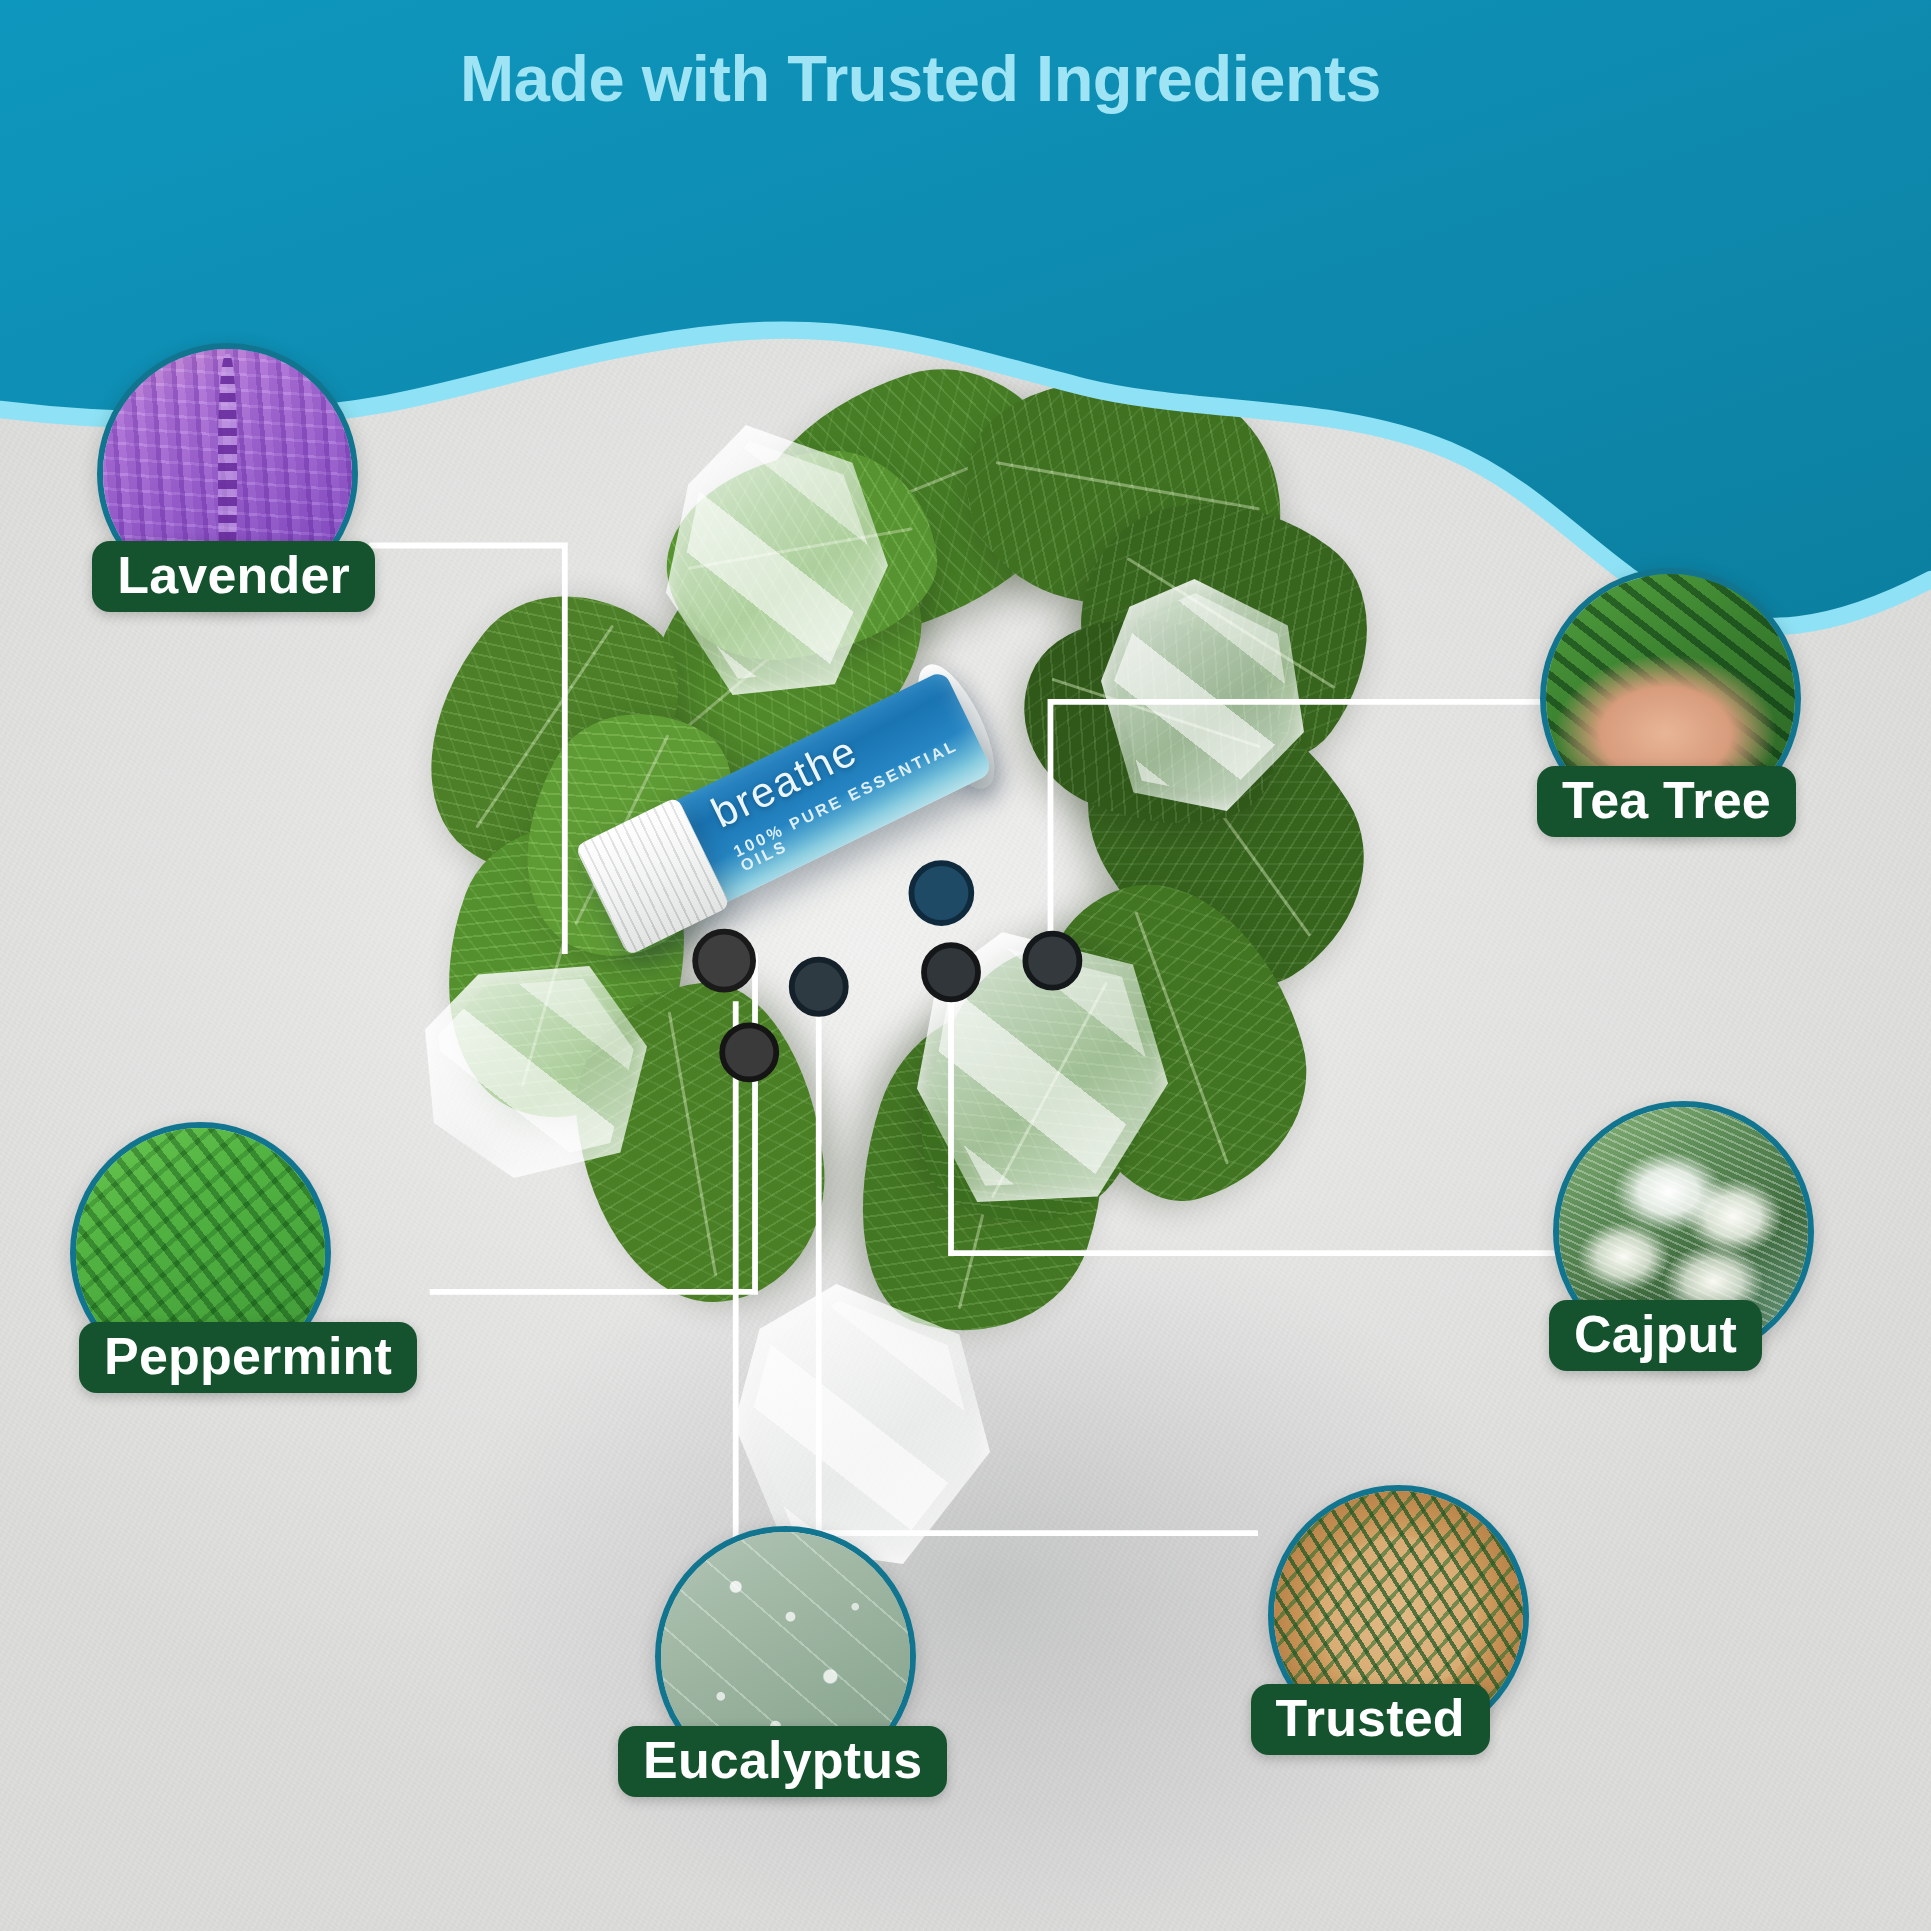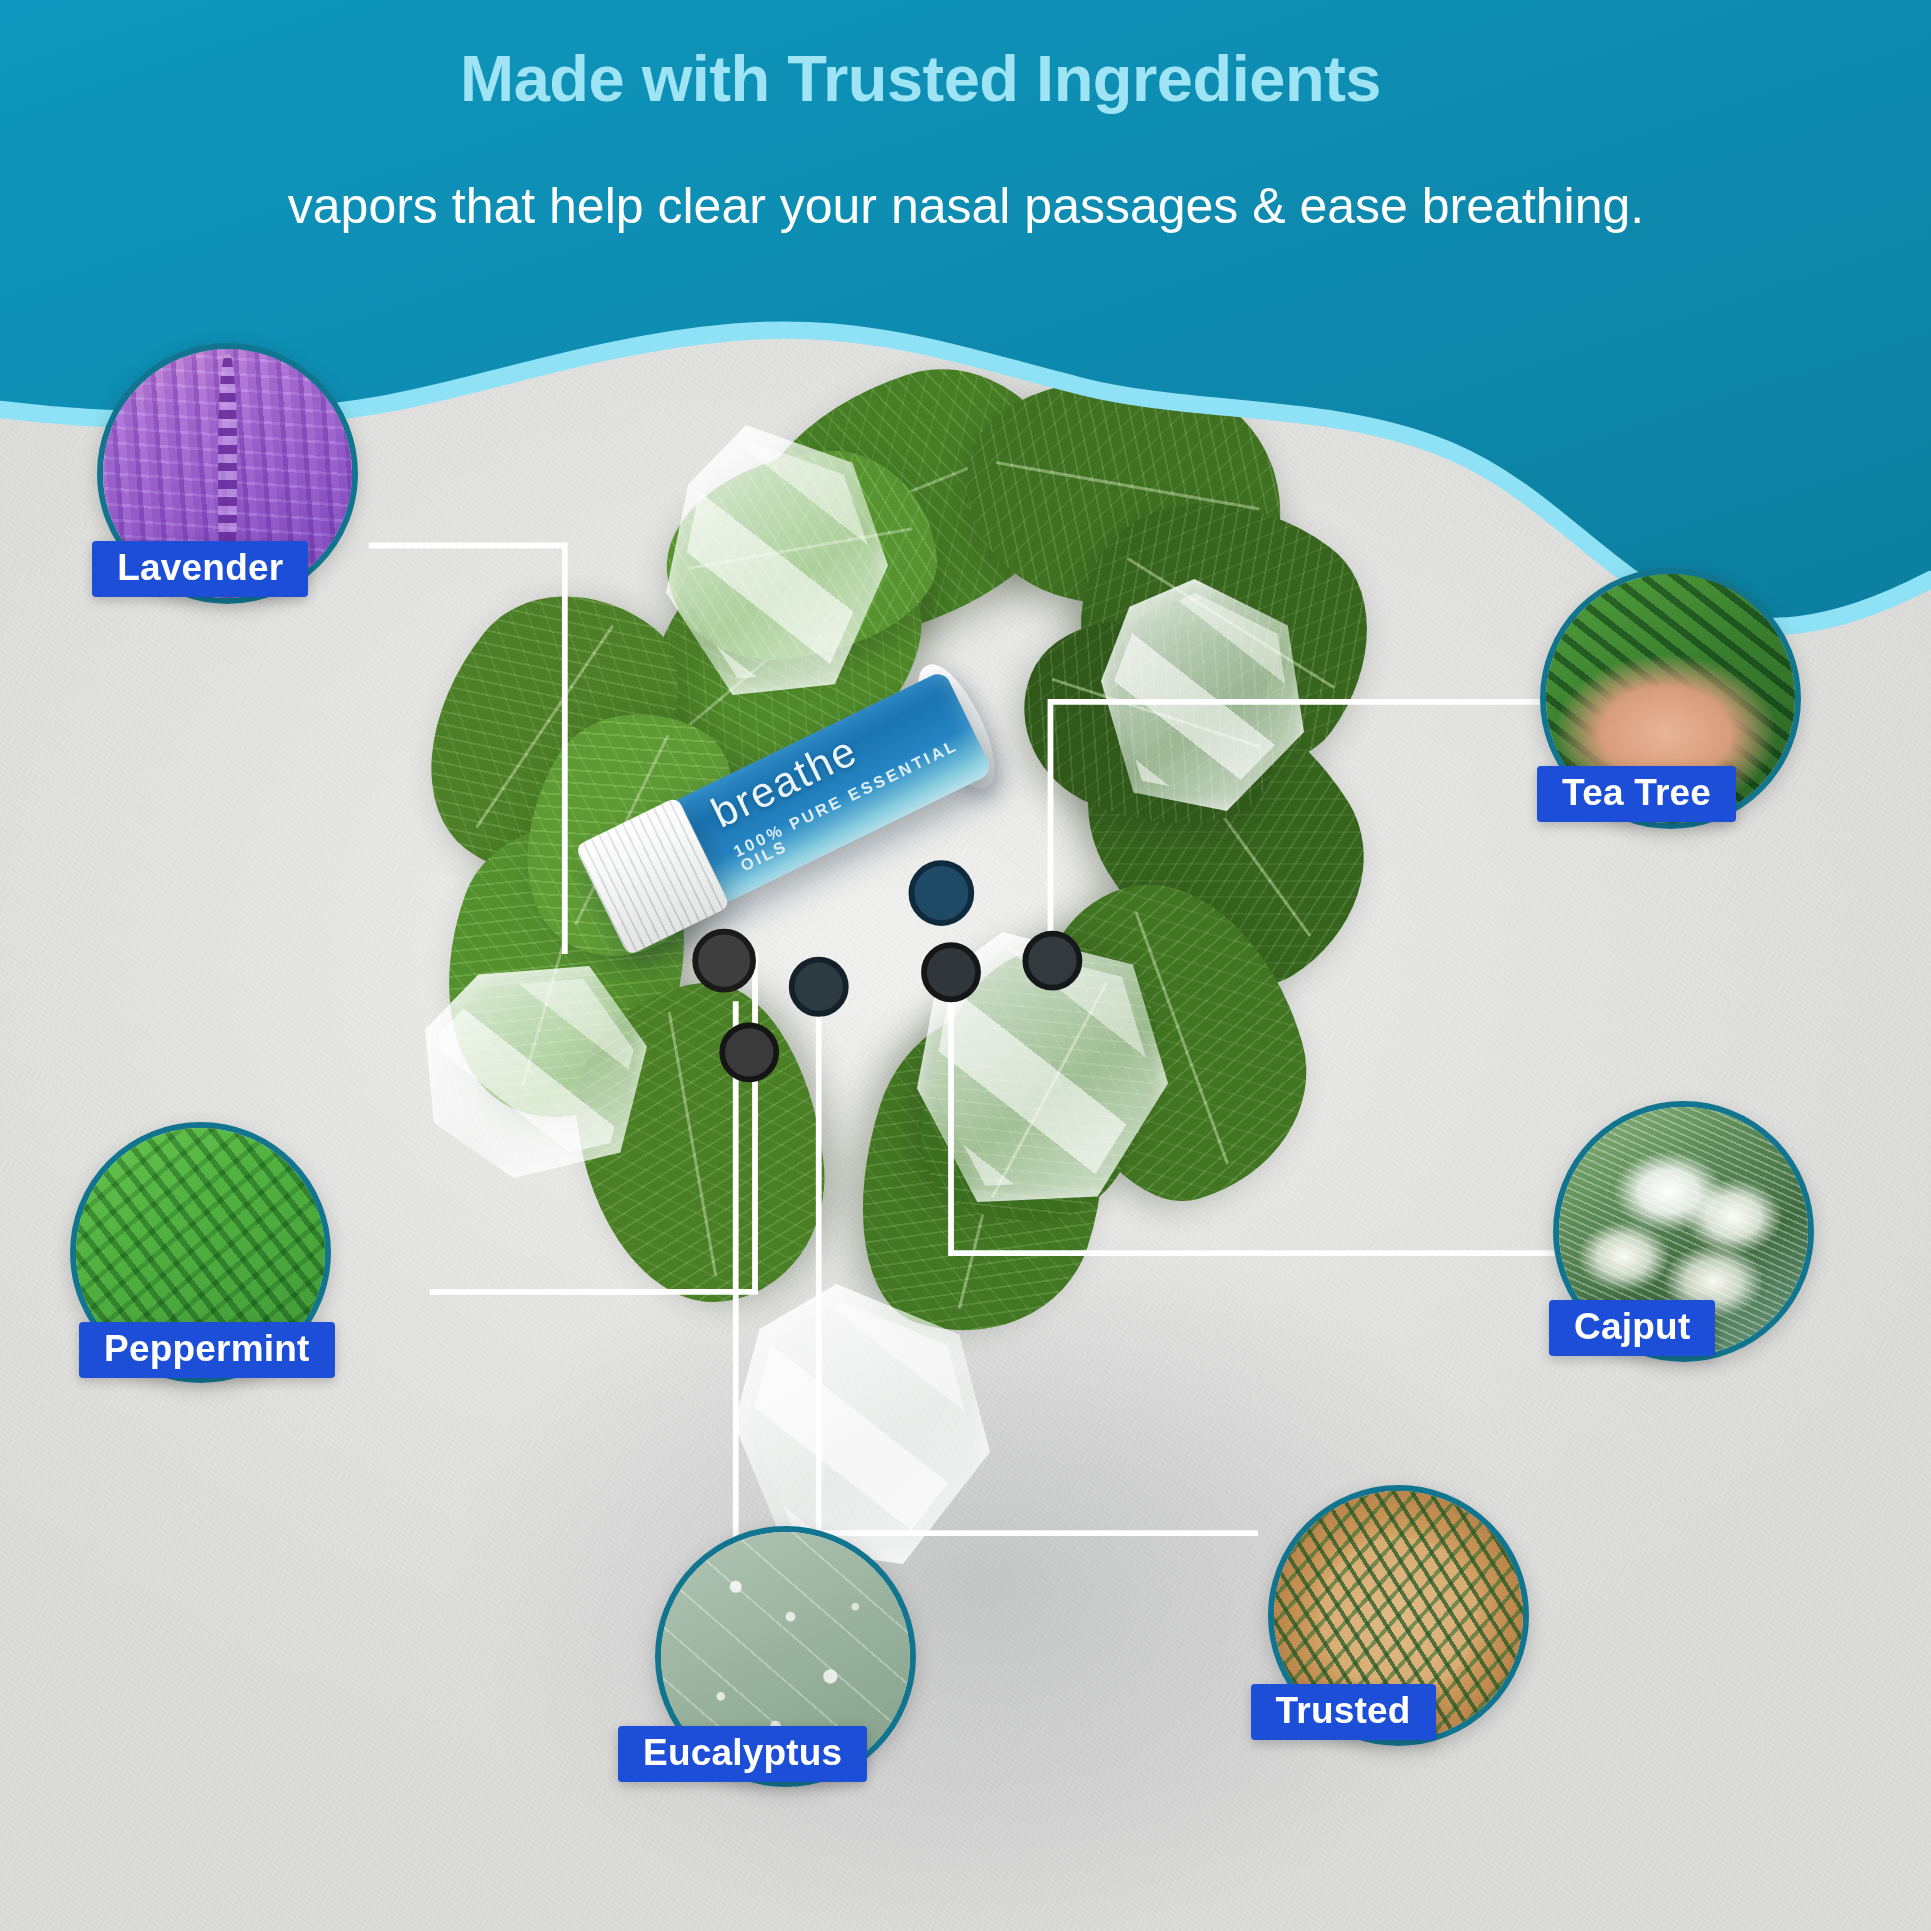--- a/index.html
+++ b/index.html
@@ -117,22 +117,22 @@
   
   .ing{ position:absolute; }
   .ing-circle{
     position:absolute; left:0; top:0; border-radius:50%;
     border:6.8px solid #12758F; overflow:hidden;
     box-shadow:0 5.8px 19.3px rgba(0,0,0,.18);
   }
   .ing-circle .img{ position:absolute; inset:0; }
 
   .ing-pill{
-    position:absolute; border-radius:4px; background:#1d4ed8;
-    color:#FFFFFF; font-size:37px; font-weight:700; letter-spacing:0.2px;
+    position:absolute; border-radius:18px; background:#14532d;
+    color:#FFFFFF; font-size:52px; font-weight:700; letter-spacing:0.2px;
     display:flex; align-items:center; justify-content:center;
     padding:7.7px 25px 11.6px; white-space:nowrap; line-height:1;
     box-shadow:0 3.9px 11.6px rgba(0,0,0,.20);
   }
 
   
   .img-lavender{
     background:
       repeating-linear-gradient(86deg, rgba(120,60,175,.55) 0 4.8px, rgba(182,126,222,.30) 4.8px 12.6px, rgba(150,90,200,.45) 12.6px 21px),
       repeating-linear-gradient(4deg, rgba(255,255,255,.18) 0 2.9px, rgba(0,0,0,.05) 2.9px 15.4px),
@@ -235,21 +235,20 @@
     <path d="M0,0 H2000 V600 C1900,652 1820,664 1740,628 C1660,592 1600,508 1500,466
              C1380,416 1240,430 1120,400 C1000,370 900,332 760,344
              C620,356 500,400 400,418 C280,440 130,440 0,424 Z" fill="url(#tealGrad)"></path>
     <path d="M0,424 C130,440 280,440 400,418 C500,400 620,356 760,344
              C900,332 1000,370 1120,400 C1240,430 1380,416 1500,466
              C1600,508 1660,592 1740,628 C1820,664 1900,652 2000,600" fill="none" stroke="#8FE2F5" stroke-width="18" stroke-linecap="round"></path>
   </svg>
 
   <div class="hdr-title">Made with Trusted Ingredients</div>
   <div class="hdr-sub">
-    <span>vapors that help clear your nasal passages &amp; ease breathing.</span>
   </div>
 
   <svg class="leaders" viewBox="0 0 2000 2000">
     <g stroke="#FFFFFF" stroke-width="6" fill="none" stroke-linecap="square">
 
       <path d="M385,565 H585 V985"></path>
 
       <path d="M1088,985 V727 H1600"></path>
 
       <path d="M448,1338 H782 V990"></path>

